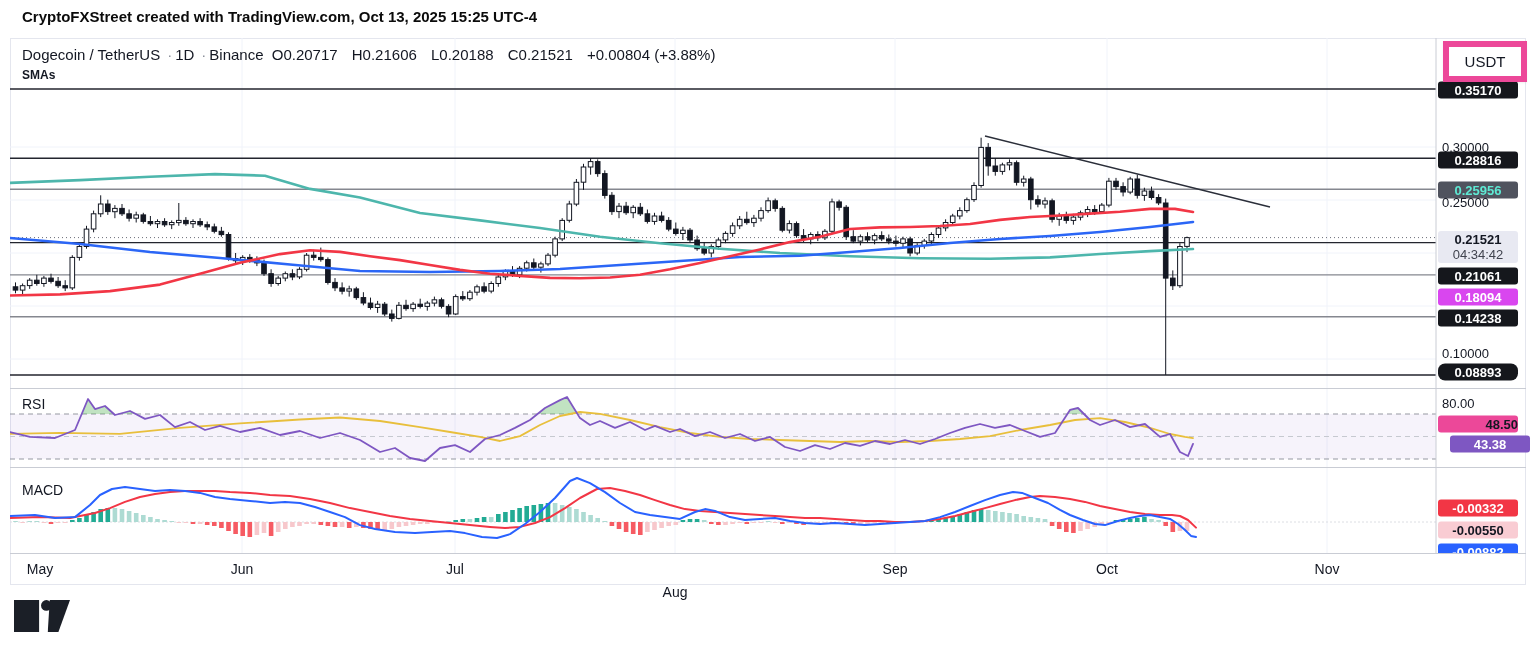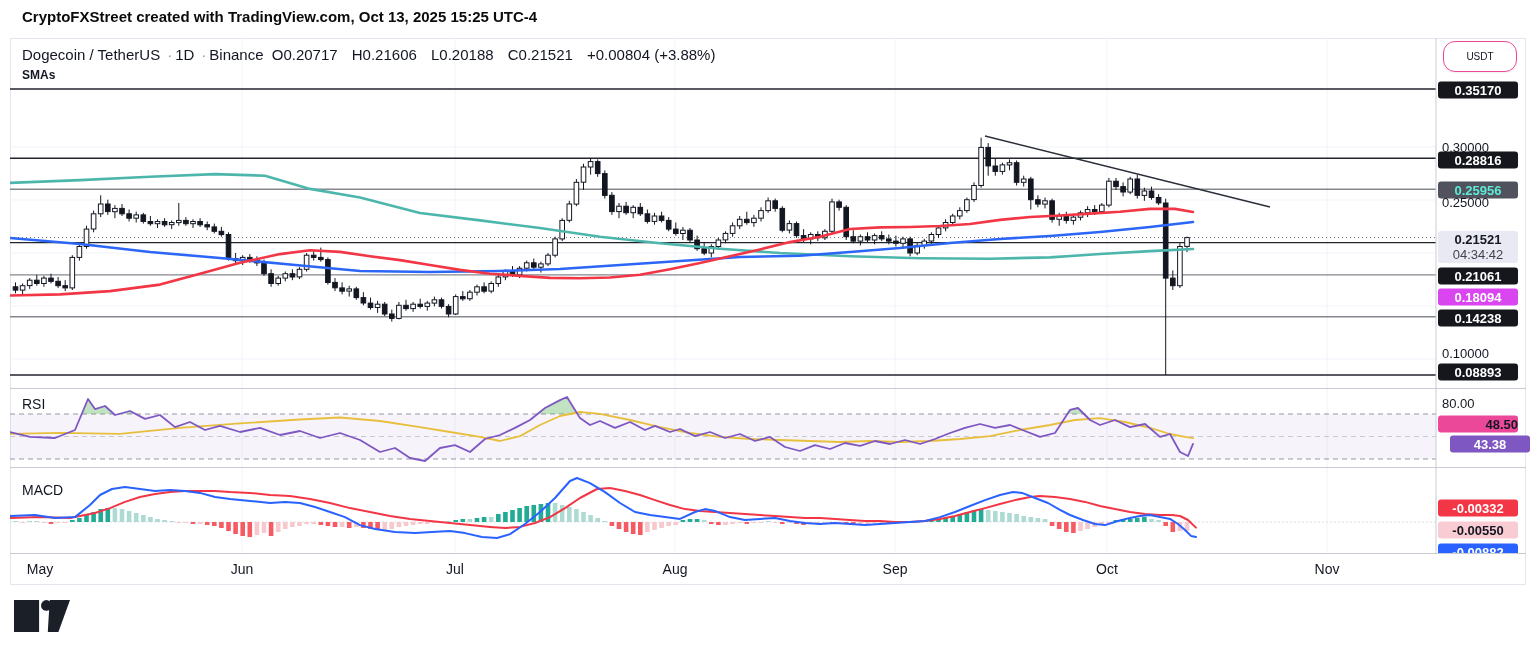--- a/index.html
+++ b/index.html
@@ -9,22 +9,22 @@
   #attribution{left:22px;top:8px;font-size:15px;font-weight:700;color:#0b0b0b;}
   #widget{left:10px;top:38px;width:1516px;height:547px;border:1px solid #e4e6ee;box-sizing:border-box;background:#fff;}
   #legend{left:22px;top:46px;font-size:15px;z-index:30;}
   #legend span{margin-right:4px;}
   #legend .sep{color:#8a8e9a;margin:0 3px;}
   #legend .vals span{margin-right:10px;}
   #smas-label{left:22px;top:68px;font-size:12px;z-index:30;font-weight:bold;}
   #rsi-label{left:22px;top:396px;font-size:14px;z-index:30;}
   #macd-label{left:22px;top:482px;font-size:14px;z-index:30;}
   #chart-svg{left:0;top:0;z-index:5;}
-  #usdt-btn{left:1443px;top:41px;width:72px;height:29px;border:1px solid #ec4899;border-radius:12px;
-            background:#fff;font-size:10px;display:flex;align-items:center;justify-content:center;
+  #usdt-btn{left:1443px;top:41px;width:72px;height:29px;border:6px solid #ec4899;border-radius:0;
+            background:#fff;font-size:15px;display:flex;align-items:center;justify-content:center;
             box-shadow:0 1px 2px rgba(0,0,0,.06);z-index:40;}
   #axis-col{left:1437px;top:38px;width:99px;height:515px;overflow:hidden;z-index:35;}
   .axis-tick{position:absolute;left:5px;width:80px;text-align:left;font-size:13px;color:#131722;transform:translateY(-50%);}
   .badge{position:absolute;left:1px;width:80px;box-sizing:border-box;text-align:center;font-size:13px;font-weight:700;
          border-radius:3px;padding:1px 0;transform:translateY(-50%);}
   .badge-black{background:#15171c;color:#fff;}
   .badge-darkgray{background:#50535e;color:#5eead4;}
   .badge-gray{background:#d946ef;color:#fff;}
   .badge-yellow{background:#ec4899;color:#131722;text-align:right;}
   .badge-purple{background:#7e57c2;color:#fff;}
@@ -624,38 +624,38 @@
 <div id="axis-col" class="abs">
     <div class="badge badge-black" style="top: 52px;">0.35170</div>
     <div class="axis-tick" style="top: 109px;">0.30000</div>
     <div class="badge badge-black" style="top: 122px;">0.28816</div>
     <div class="badge badge-darkgray" style="top: 152px;">0.25956</div>
     <div class="axis-tick" style="top: 164px;">0.25000</div>
     <div class="badge badge-black" style="top: 238px;">0.21061</div>
     <div class="badge badge-gray" style="top: 259px;">0.18094</div>
     <div class="badge badge-black" style="top: 280px;">0.14238</div>
     <div class="axis-tick" style="top: 315px;">0.10000</div>
-    <div class="badge badge-black" style="top: 334px;">0.08893</div>
+    <div class="badge badge-black" style="top: 334px; border-radius: 7px;">0.08893</div>
     <div class="axis-tick" style="top: 365px;">80.00</div>
     <div class="badge badge-yellow" style="top: 386px;">48.50</div>
     <div class="badge badge-purple" style="top: 406px; margin-left: 12px;">43.38</div>
     <div class="badge badge-red" style="top: 470px;">-0.00332</div>
     <div class="badge badge-pink" style="top: 492px;">-0.00550</div>
     <div class="badge badge-blue" style="top: 514px;">-0.00882</div>
     <div class="badge badge-current" style="top: 209px;">
       <div>0.21521</div>
       <div class="cd">04:34:42</div>
     </div>
   </div>
 
 <div id="months" class="abs">
     <div class="month" style="left: 40px;">May</div>
     <div class="month" style="left: 242px;">Jun</div>
     <div class="month" style="left: 455px;">Jul</div>
-    <div class="month" style="left: 675px;">Aug</div>
+    <div class="month" style="left: 675px; margin-top: 23px;">Aug</div>
     <div class="month" style="left: 895px;">Sep</div>
     <div class="month" style="left: 1107px;">Oct</div>
     <div class="month" style="left: 1327px;">Nov</div>
   </div>
 
 <div id="logo" class="abs">
   <svg width="56" height="34" viewBox="0 0 58 35">
     <path d="M0,0 H26 V11 H13 V33 H0 Z M13,11 H26 V33 H13 Z" fill="#1b1f27"></path>
     <circle cx="33.5" cy="5.5" r="5.5" fill="#1b1f27"></circle>
     <polygon points="37,0 58,0 46,33 35,33" fill="#1b1f27"></polygon>

